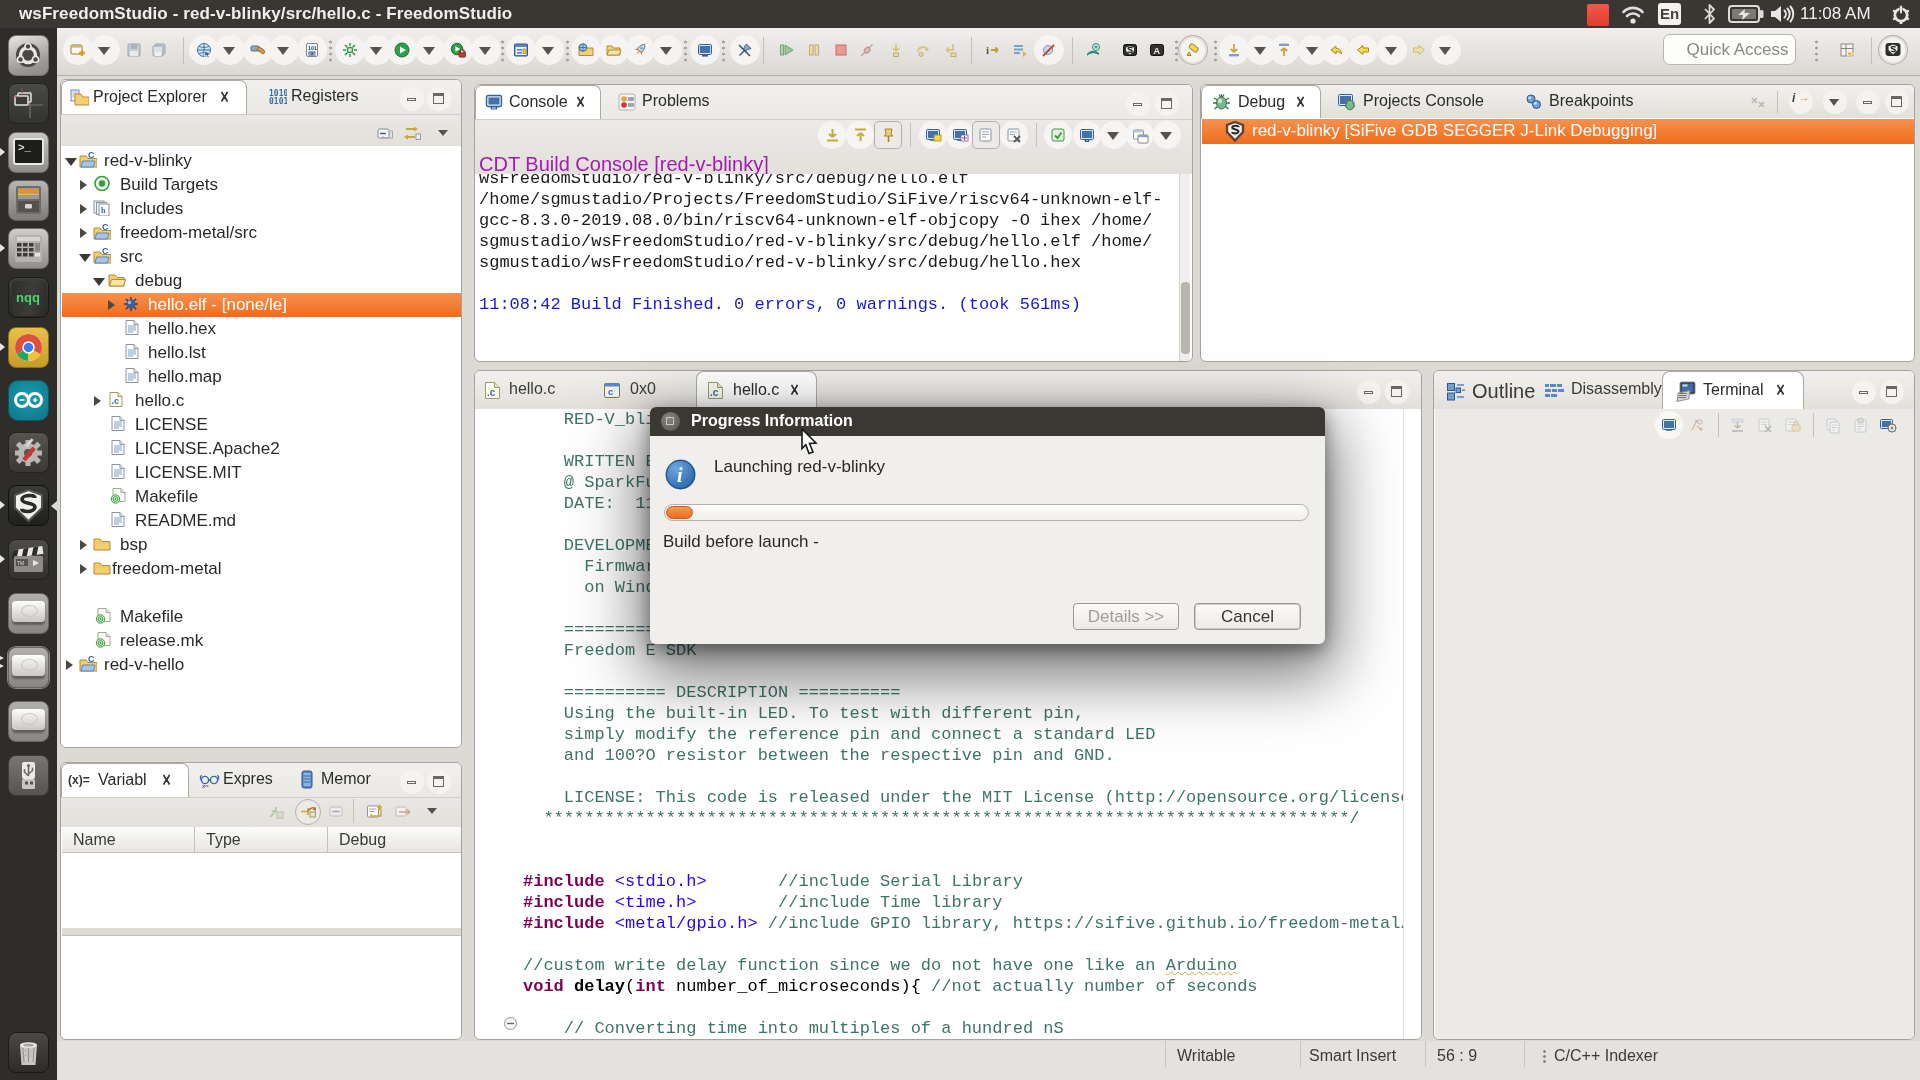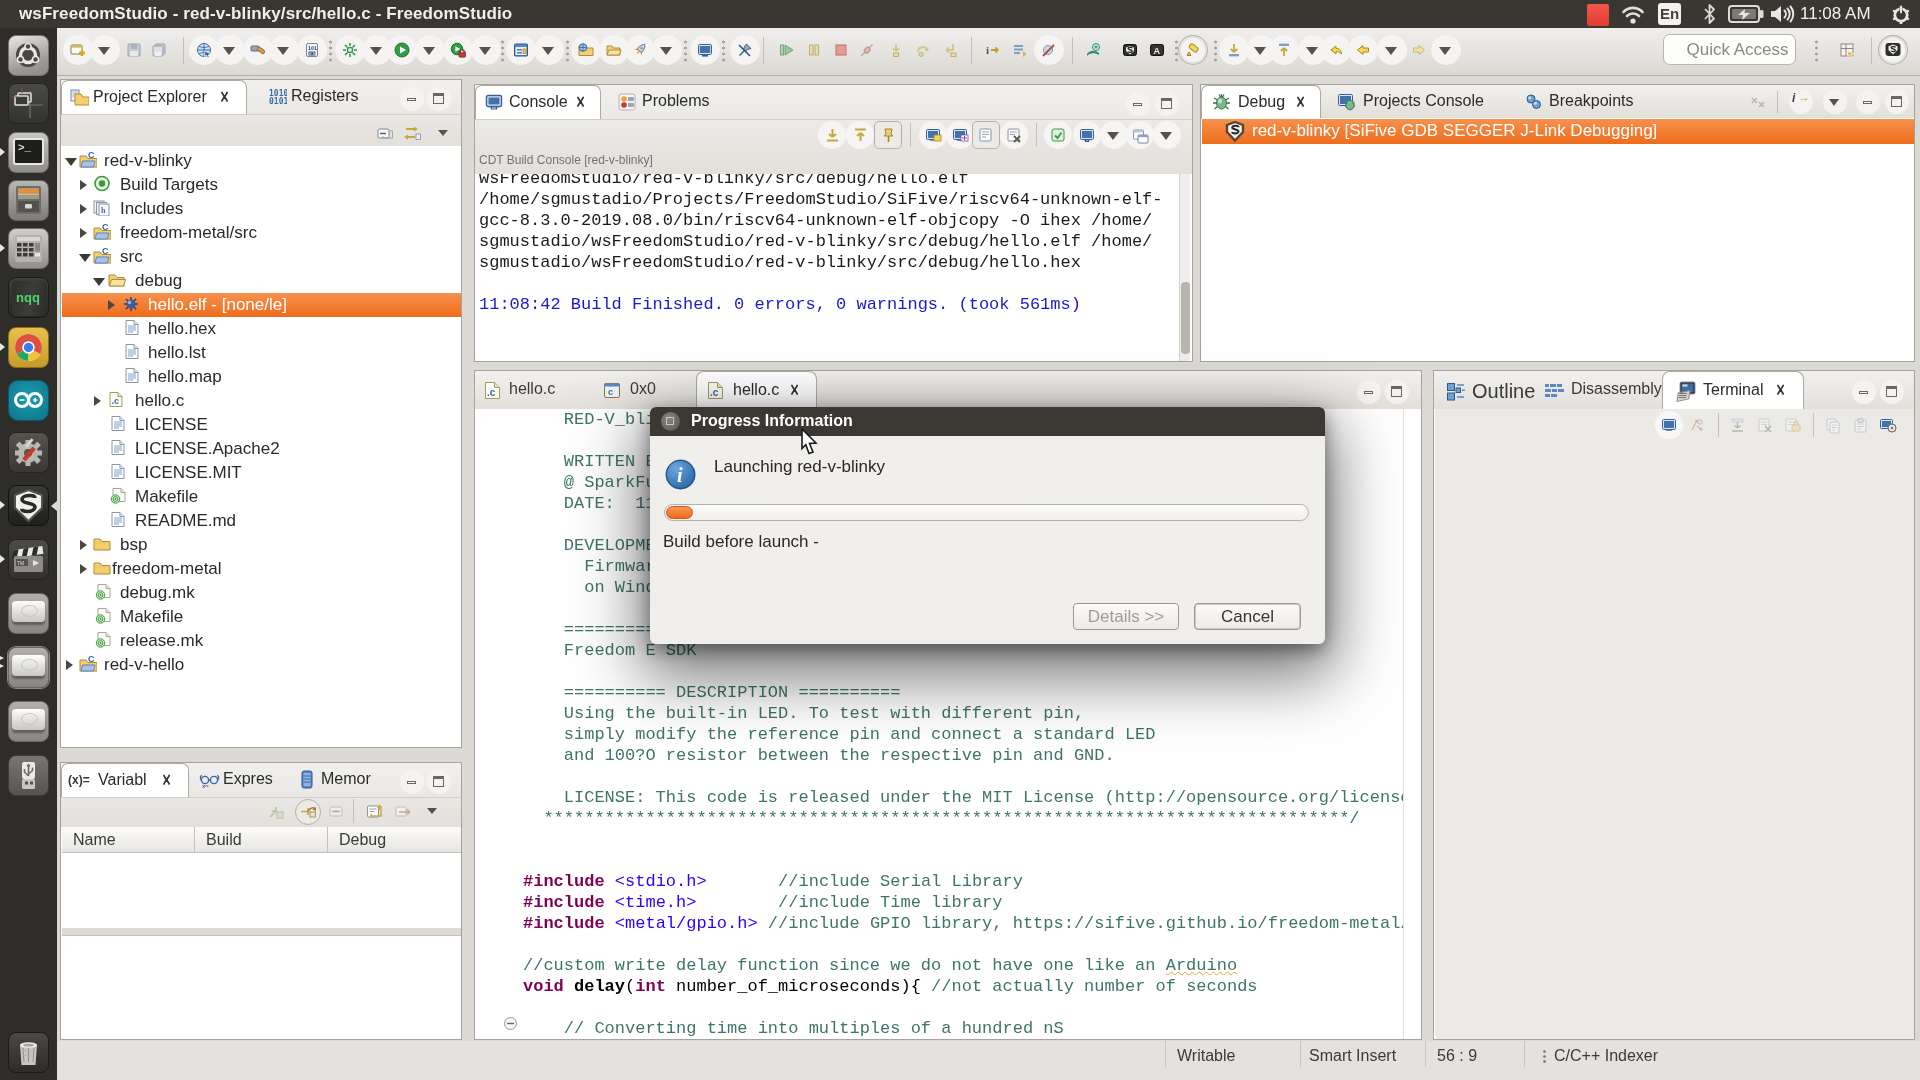--- a/index.html
+++ b/index.html
@@ -25,21 +25,21 @@
 #toolbar { position:absolute; left:57px; top:28px; width:1863px; height:48px; background:linear-gradient(#f0efed,#dbd8d3); border-bottom:1px solid #b3afa8; }
 .tbtn { position:absolute; top:7px; width:30px; height:30px; border-radius:15px; background:#f5f4f2; }
 .tbtn svg { position:absolute; left:7px; top:7px; }
 .tsep { position:absolute; top:9px; width:1px; height:27px; background:#c3c0ba; }
 .tdots { position:absolute; top:11px; width:3px; height:24px;
   background:radial-gradient(circle 1.5px, #a9a59e 1.4px, transparent 1.6px) 0 0/3px 6px repeat-y; }
 .caret { position:absolute; width:0; height:0; border:6.5px solid transparent; border-top:8px solid #55534e; top:12px; }
 #qa { position:absolute; left:1606px; top:6px; width:133px; height:31px; background:#fdfdfc; border:1px solid #b7b3ad; border-radius:7px; color:#8c8983; font-size:17px; text-align:center; line-height:29px;padding-left:16px; }
 
 
-.panel { position:absolute; background:#fff; border:1px solid #a7a29b; border-radius:0; overflow:hidden; }
+.panel { position:absolute; background:#fff; border:1px solid #a7a29b; border-radius:6px; overflow:hidden; }
 .phead { position:absolute; left:0; top:0; right:0; background:linear-gradient(#f1f0ee,#e3e0db); }
 .tab { position:absolute; top:0; height:33px; font-size:16px; color:#2b2b2b; white-space:nowrap; }
 .tab.sel { background:#fff; border:1px solid #aeaaa2; border-bottom:none; border-radius:7px 7px 0 0; }
 .minmax { position:absolute; width:24px; height:24px; border-radius:12px; background:#f4f3f1; }
 .mini { position:absolute; left:7px; top:11px; width:9px; height:3px; border:1px solid #6b6862; }
 .maxi { position:absolute; left:6px; top:6px; width:11px; height:11px; border:1px solid #6b6862; border-top-width:3px; }
 
 
 .trow { position:absolute; left:0; height:24px; font-size:17px; color:#2a2a2a; white-space:nowrap; }
 .arr-r { position:absolute; width:0; height:0; border:5px solid transparent; border-left:7px solid #4a4843; top:7px; }
@@ -737,30 +737,20 @@
           <span style="position:absolute;left:58px;top:2px;color:#2a2a2a;">bsp</span>
         </div>
   <div class="trow" style="top:411px; width:400px; ">
           <div class="arr-r" style="left:18px;"></div>
           <svg style="position:absolute;left:31px;top:2px;" width="18" height="17" viewBox="0 0 18 17">
             <path d="M1 4 L7 4 L9 6.5 L17 6.5 L17 15 L1 15 Z" fill="#f5cf6e" stroke="#b08d35"></path>
             <path d="M1 8 L17 8" stroke="#e8bf5a" stroke-width="0.8"></path>
           </svg>
           <span style="position:absolute;left:50px;top:2px;color:#2a2a2a;">freedom-metal</span>
         </div>
-  <div class="trow" style="top:435px; width:400px; ">
-          <svg style="position:absolute;left:33px;top:2px;" width="18" height="17" viewBox="0 0 18 17">
-            <path d="M3 1.5 L11 1.5 L15 5.5 L15 14.5 L3 14.5 Z" fill="#fdfdfc" stroke="#a8a49c"></path>
-            <path d="M11 1.5 L11 5.5 L15 5.5" fill="#e8e4dc" stroke="#a8a49c"></path>
-            <circle cx="5.5" cy="12" r="4.2" fill="#d8f0d8" stroke="#3c9a3c"></circle>
-            <circle cx="5.5" cy="12" r="2.4" fill="none" stroke="#3c9a3c"></circle>
-            <circle cx="5.5" cy="12" r="0.9" fill="#3c9a3c"></circle>
-          </svg>
-          <span style="position:absolute;left:58px;top:2px;color:#2a2a2a;">debug.mk</span>
-        </div>
   <div class="trow" style="top:459px; width:400px; ">
           <svg style="position:absolute;left:33px;top:2px;" width="18" height="17" viewBox="0 0 18 17">
             <path d="M3 1.5 L11 1.5 L15 5.5 L15 14.5 L3 14.5 Z" fill="#fdfdfc" stroke="#a8a49c"></path>
             <path d="M11 1.5 L11 5.5 L15 5.5" fill="#e8e4dc" stroke="#a8a49c"></path>
             <circle cx="5.5" cy="12" r="4.2" fill="#d8f0d8" stroke="#3c9a3c"></circle>
             <circle cx="5.5" cy="12" r="2.4" fill="none" stroke="#3c9a3c"></circle>
             <circle cx="5.5" cy="12" r="0.9" fill="#3c9a3c"></circle>
           </svg>
           <span style="position:absolute;left:58px;top:2px;color:#2a2a2a;">Makefile</span>
         </div>
@@ -847,21 +837,21 @@
           <path d="M5 9 L16 9 M16 9 L13 6.5 M16 9 L13 11.5" stroke="#b06a30" stroke-width="1.5" fill="none"></path>
         </svg>
   <div class="caret" style="left:366px; top:45px; border-width:5px; border-top-color:#55534e; border-top-width:6px;"></div>
   </g>
   
   <div style="position:absolute; left:1px; top:64px; width:400px; height:26px; background:linear-gradient(#fbfbfa,#e8e6e2); border-bottom:1px solid #c5c1ba;">
     <div style="position:absolute;left:0;top:0;width:133px;height:26px;border-right:1px solid #c5c1ba;">
           <span style="position:absolute;left:11px;top:4px;font-size:16px;color:#3a3a38;">Name</span>
         </div>
     <div style="position:absolute;left:133px;top:0;width:133px;height:26px;border-right:1px solid #c5c1ba;">
-          <span style="position:absolute;left:11px;top:4px;font-size:16px;color:#3a3a38;">Build</span>
+          <span style="position:absolute;left:11px;top:4px;font-size:16px;color:#3a3a38;">Type</span>
         </div>
     <div style="position:absolute;left:266px;top:0;width:134px;height:26px;">
           <span style="position:absolute;left:11px;top:4px;font-size:16px;color:#3a3a38;">Debug</span>
         </div>
   </div>
   <div style="position:absolute; left:1px; top:90px; width:400px; height:75px; background:#fff;"></div>
   <div style="position:absolute; left:1px; top:165px; width:400px; height:7px; background:#dedbd6;"></div>
   <div style="position:absolute; left:1px; top:172px; width:400px; height:104px; background:#fff; border-top:1px solid #c5c1ba; border-radius:0 0 6px 6px;"></div>
 </div>
 
@@ -954,21 +944,21 @@
     <div style="position:absolute;left:651px;top:36px;width:28px;height:28px;border-radius:14px;background:#f6f5f3;"></div>
         <div style="position:absolute;left:657px;top:42px;opacity:1.0;"><svg width="17" height="17" viewBox="0 0 17 17">
             <rect x="1.5" y="3" width="10" height="9" rx="1" fill="#fdfdfc" stroke="#8a94a4"></rect>
             <rect x="1.5" y="3" width="10" height="2.4" fill="#b5c4d8"></rect>
             <rect x="6" y="8" width="10" height="8" rx="1" fill="#fdfdfc" stroke="#7a86a0"></rect>
             <rect x="6" y="8" width="10" height="2.2" fill="#8ca0c0"></rect>
           </svg></div>
     <div style="position:absolute;left:678px;top:36px;width:28px;height:28px;border-radius:14px;background:#f6f5f3;"></div>
         <div class="caret" style="left:685px;top:47px;"></div>
   </div>
-  <div style="position:absolute; left:4px; top:68px; font-size:12px; color:#737373;">CDT Build Console [red-v-blinky]</div>
+  <div style="position:absolute; left:4px; top:68px; font-size:20px; color:#a21caf;">CDT Build Console [red-v-blinky]</div>
   <div style="position:absolute; left:1px; top:89px; width:717px; height:187px; background:#fff; border-radius:0 0 6px 6px; overflow:hidden;">
     <pre class="code" style="left:3px; top:-6px; color:#1a1a1a;">wsFreedomStudio/red-v-blinky/src/debug/hello.elf
 /home/sgmustadio/Projects/FreedomStudio/SiFive/riscv64-unknown-elf-
 gcc-8.3.0-2019.08.0/bin/riscv64-unknown-elf-objcopy -O ihex /home/
 sgmustadio/wsFreedomStudio/red-v-blinky/src/debug/hello.elf /home/
 sgmustadio/wsFreedomStudio/red-v-blinky/src/debug/hello.hex
 
 <span style="color:#1a1acc;">11:08:42 Build Finished. 0 errors, 0 warnings. (took 561ms)</span></pre>
     <div style="position:absolute; right:3px; top:0px; width:11px; height:187px; background:#f0efed; border-left:1px solid #d5d2cc;">
       <div style="position:absolute; left:1px; top:108px; width:9px; height:72px; background:#b8b5af; border-radius:4px;"></div>

